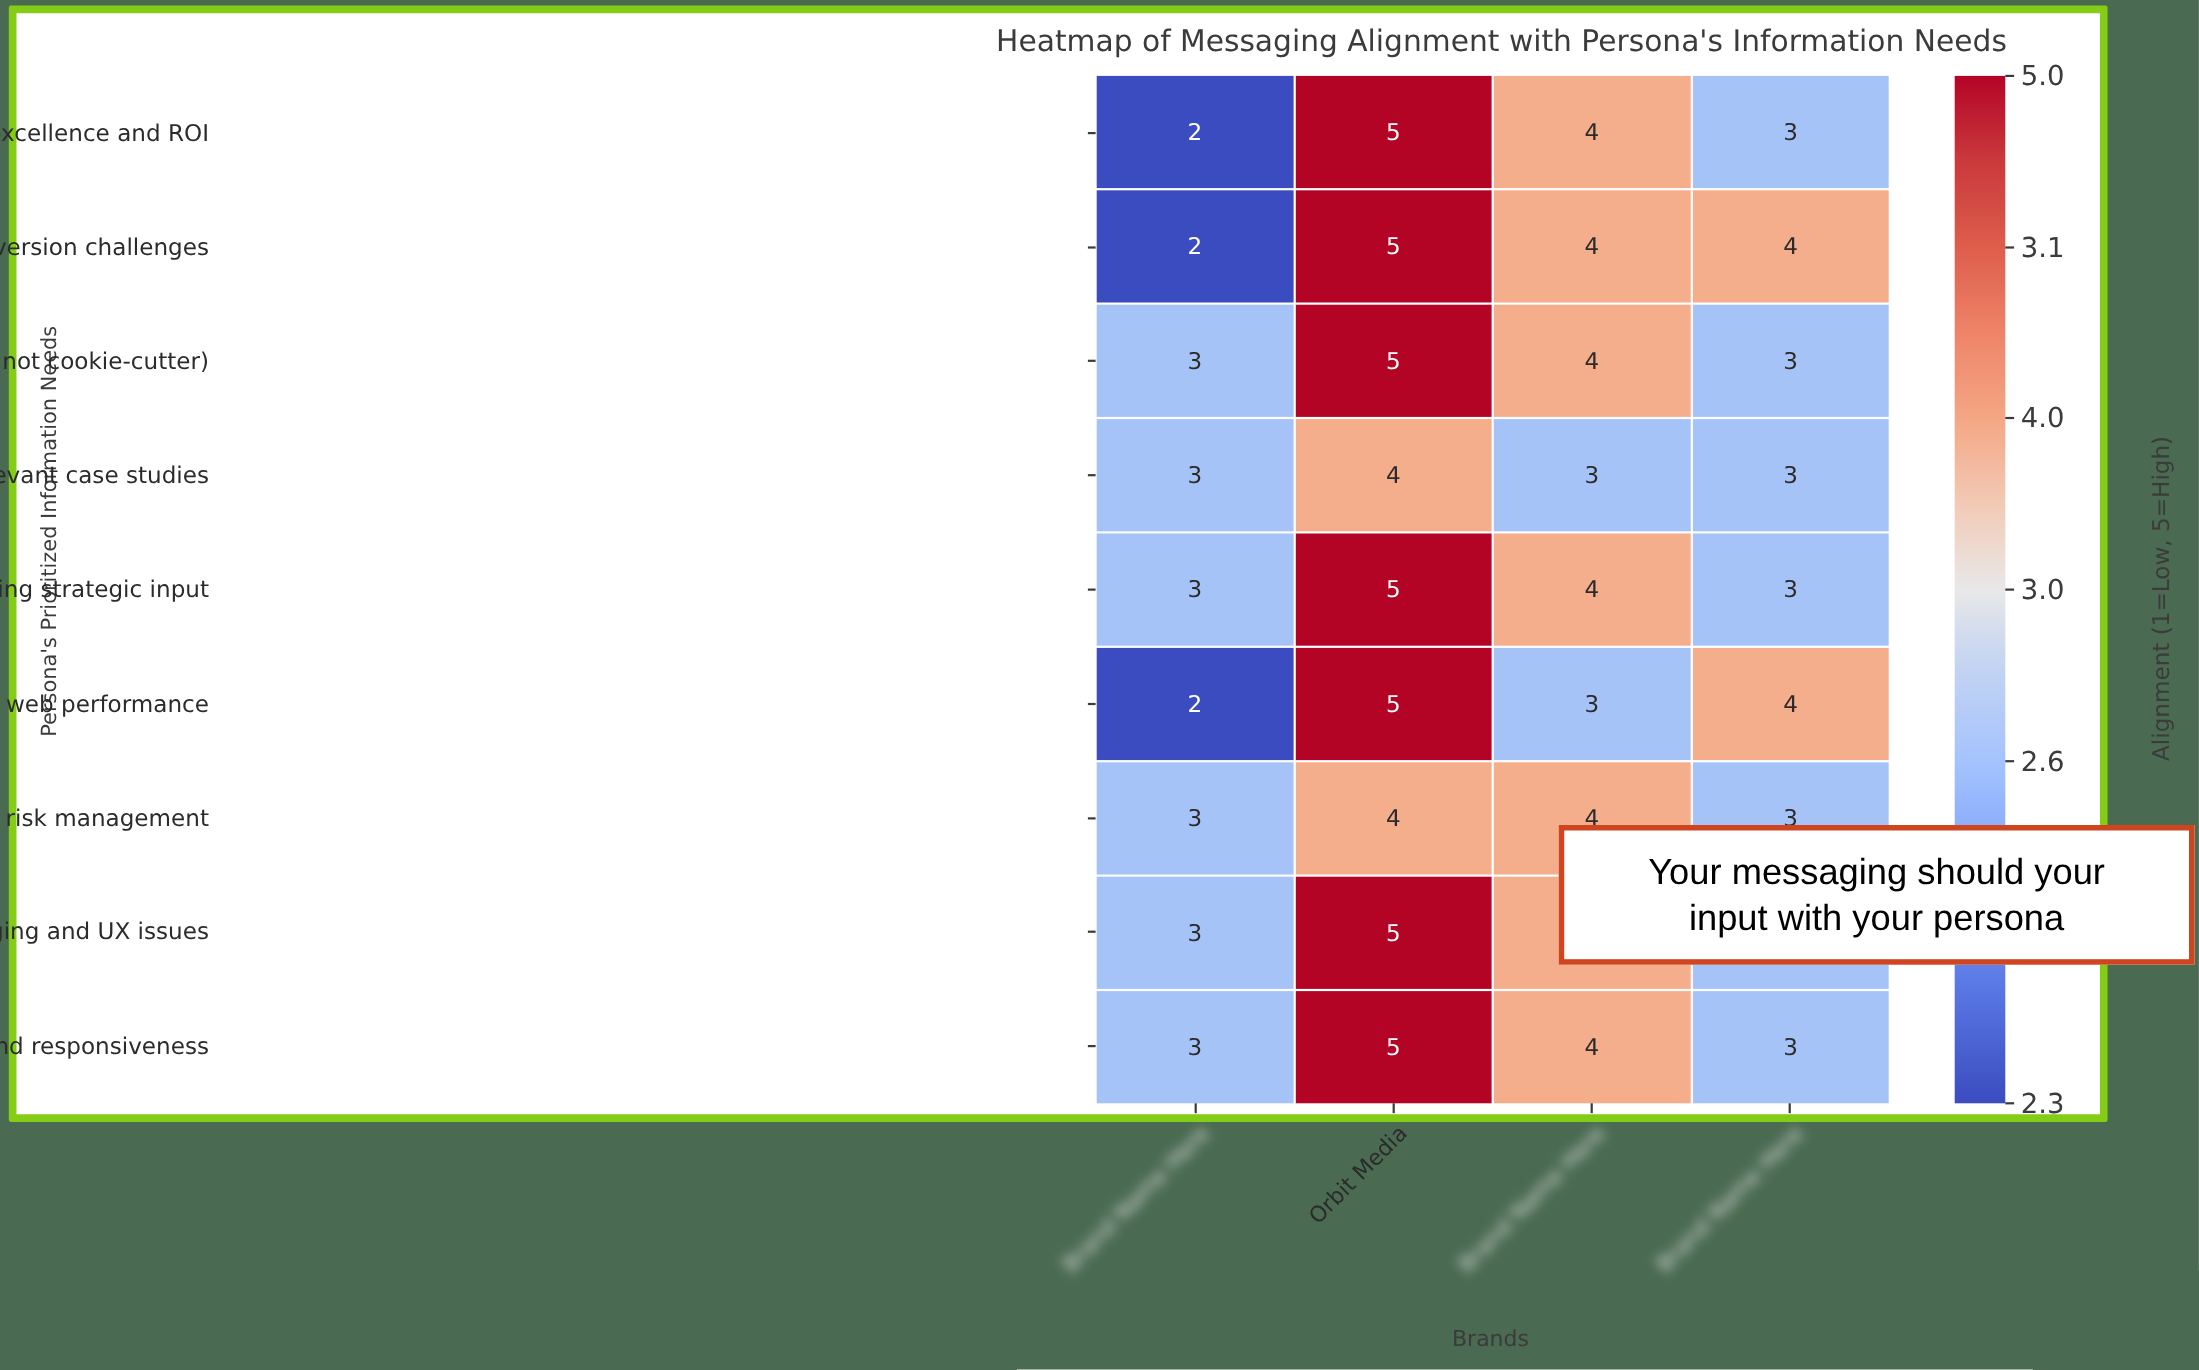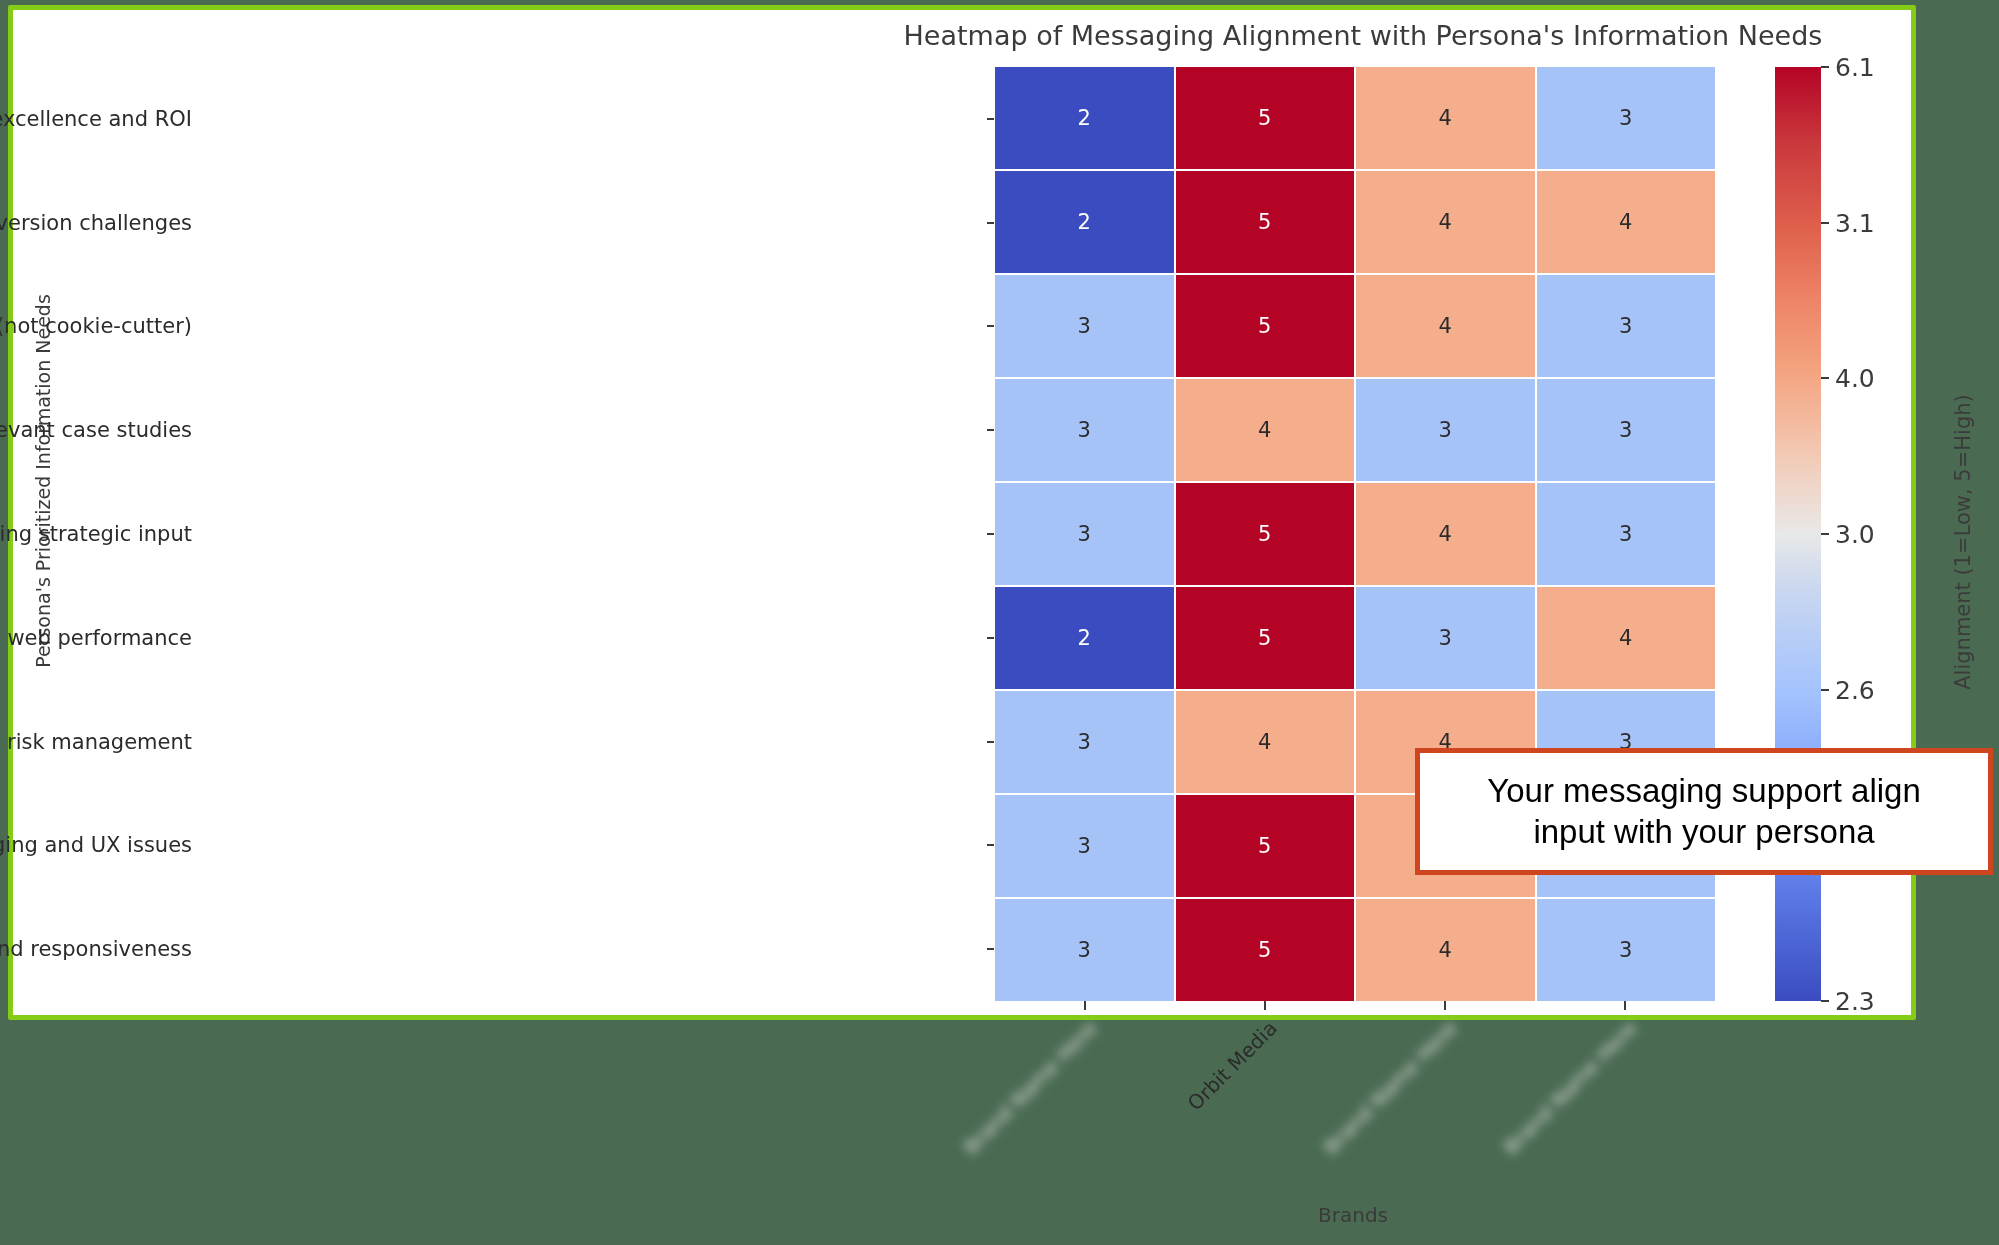--- a/index.html
+++ b/index.html
@@ -9,21 +9,21 @@
     font-family:"DejaVu Sans", sans-serif;
     overflow:hidden;
     position:relative;
   }
   
   #figure{
     position:absolute;
     left:8px;top:5px;
     width:1908px;height:1015px;
     background:#ffffff;
-    border:5px solid #84cc16;
+    border:7px solid #84cc16;
     box-sizing:border-box;
     border-radius:2px;
   }
   
   #chart-title{
     position:absolute;
     left:820px;top:10px;
     width:1060px;
     text-align:center;
     font-size:27px;
@@ -251,36 +251,36 @@
       <div class="collabel redacted" style="left: 1222px; top: 1006px; width: 210px;">Brand Name Here</div>
       <div class="coltick" style="left: 1611px;"></div>
       <div class="collabel redacted" style="left: 1402px; top: 1006px; width: 210px;">Brand Name Here</div>
     </div>
 
   <div id="xlabel">Brands</div>
 
   <div id="colorbar"></div>
   <div id="cbticks">
       <div class="cbtick" style="top: 56px;"></div>
-      <div class="cblabel" style="top: 57px;">6.1</div>
+      <div class="cblabel" style="top: 57px;">5.0</div>
       <div class="cbtick" style="top: 211.667px;"></div>
       <div class="cblabel" style="top: 212.667px;">3.1</div>
       <div class="cbtick" style="top: 367.333px;"></div>
       <div class="cblabel" style="top: 368.333px;">4.0</div>
       <div class="cbtick" style="top: 523px;"></div>
       <div class="cblabel" style="top: 524px;">3.0</div>
       <div class="cbtick" style="top: 678.667px;"></div>
       <div class="cblabel" style="top: 679.667px;">2.6</div>
       <div class="cbtick" style="top: 834.333px;"></div>
       <div class="cblabel" style="top: 835.333px;">2.5</div>
       <div class="cbtick" style="top: 990px;"></div>
       <div class="cblabel" style="top: 991px;">2.3</div>
     </div>
   <div id="cbtitle">Alignment (1=Low, 5=High)</div>
 
   <div id="callout">
     <div id="callout-text">
-      <span>Your messaging support align</span><br>
+      <span>Your messaging should your</span><br>
       <span>input with your persona</span>
     </div>
   </div>
 
 </div>
 
 </body></html>

